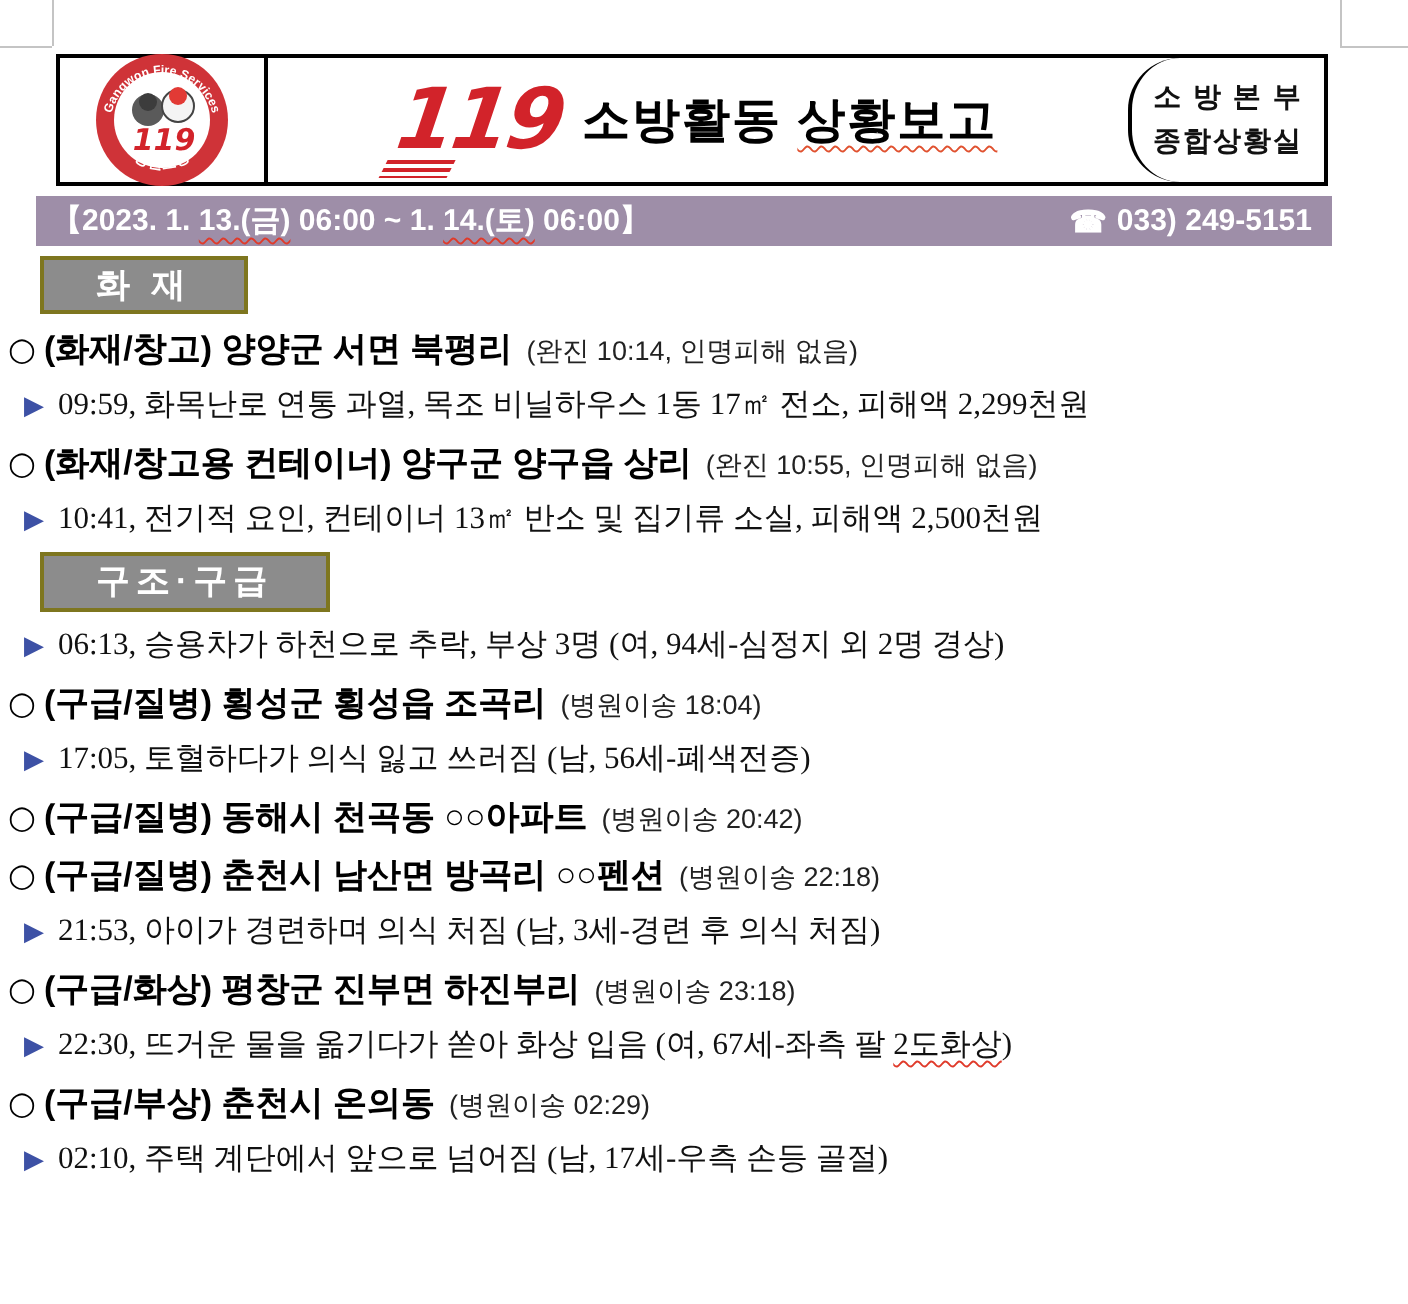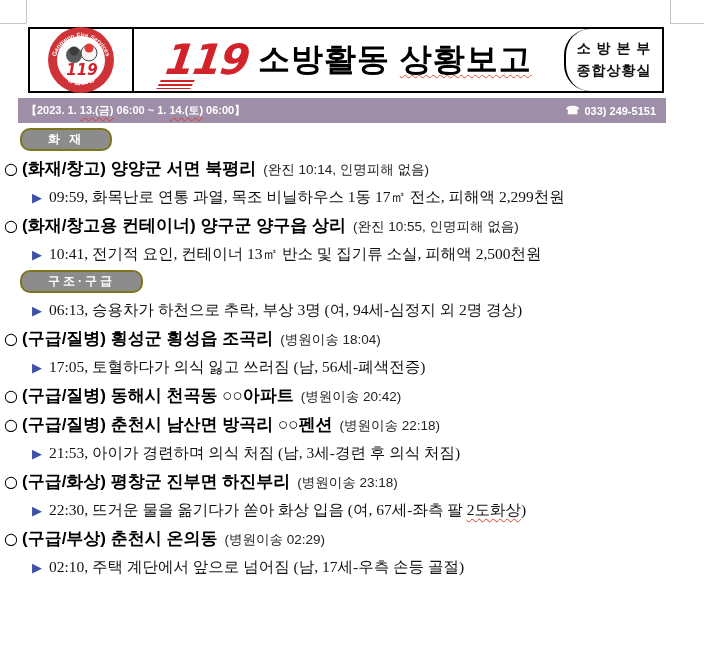--- a/index.html
+++ b/index.html
@@ -22,45 +22,45 @@
   .brand119{
     position:relative;color:#d2232a;font-weight:900;font-style:italic;
     font-size:42px;line-height:1;transform:skewX(-8deg);letter-spacing:-2px;
     font-family:"DejaVu Sans",sans-serif;
   }
   .brand119::after{
     content:"";position:absolute;left:-4px;bottom:-8px;width:34px;height:9px;
     background:repeating-linear-gradient(to bottom,#d2232a 0 2px,transparent 2px 4px);
     transform:skewX(-20deg);
   }
-  .main-title{font-size:32px;font-weight:800;color:#000;letter-spacing:1px;white-space:nowrap;}
+  .main-title{font-size:24px;font-weight:800;color:#000;letter-spacing:1px;white-space:nowrap;}
   .wavy{text-decoration-line:underline;text-decoration-style:wavy;text-decoration-color:#e0512f;text-decoration-thickness:1px;text-underline-offset:4px;}
   .wavy-red{text-decoration-line:underline;text-decoration-style:wavy;text-decoration-color:#e03a2a;text-decoration-thickness:1px;text-underline-offset:3px;}
   
   .bar{
     position:absolute;left:18px;top:98px;width:648px;height:25px;background:#9e8ea8;
-    color:#fff;font-weight:bold;font-size:11px;display:flex;align-items:center;
+    color:#fff;font-weight:bold;font-size:15px;display:flex;align-items:center;
     justify-content:space-between;box-sizing:border-box;padding:0 10px 0 8px;white-space:nowrap;
   }
   .bar .phone-wrap{display:flex;align-items:center;gap:5px;}
   
   #sections{position:absolute;left:0;top:126px;width:704px;}
   .badge{
     display:inline-block;margin:2px 0 3px 20px;background:#8c8c8c;border:2px solid #7e761f;
-    border-radius:10px;color:#fff;font-weight:bold;font-size:12px;letter-spacing:3px;
+    border-radius:0;color:#fff;font-weight:bold;font-size:17px;letter-spacing:3px;
     padding:2px 26px;line-height:1.25;
   }
   .row{white-space:nowrap;}
   .row.event{
     padding-left:4px;height:29px;line-height:29px;font-size:17px;font-weight:bold;color:#000;
   }
   .row.event .obullet{font-weight:600;font-size:16px;margin-right:4px;font-family:"DejaVu Sans",sans-serif;}
   .row.event .meta{font-weight:400;font-size:13.5px;color:#222;margin-left:7px;font-family:"Liberation Sans",sans-serif;}
   .row.detail{
-    padding-left:32px;height:28px;line-height:28px;font-size:15.5px;color:#111;
+    padding-left:12px;height:28px;line-height:28px;font-size:15.5px;color:#111;
     font-family:"Liberation Serif",serif;
   }
   .row.detail .abullet{color:#3d51a5;font-size:13px;margin-right:7px;font-family:"DejaVu Sans",sans-serif;}
   
   .logo-svg{display:block;}
 </style>
 </head>
 <body>
 
 <div id="page">

